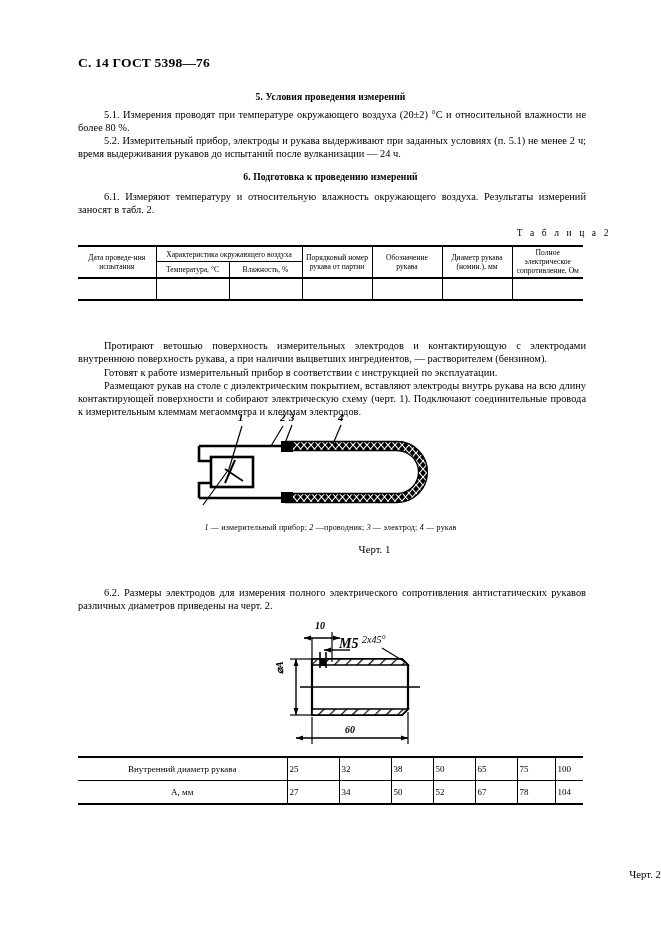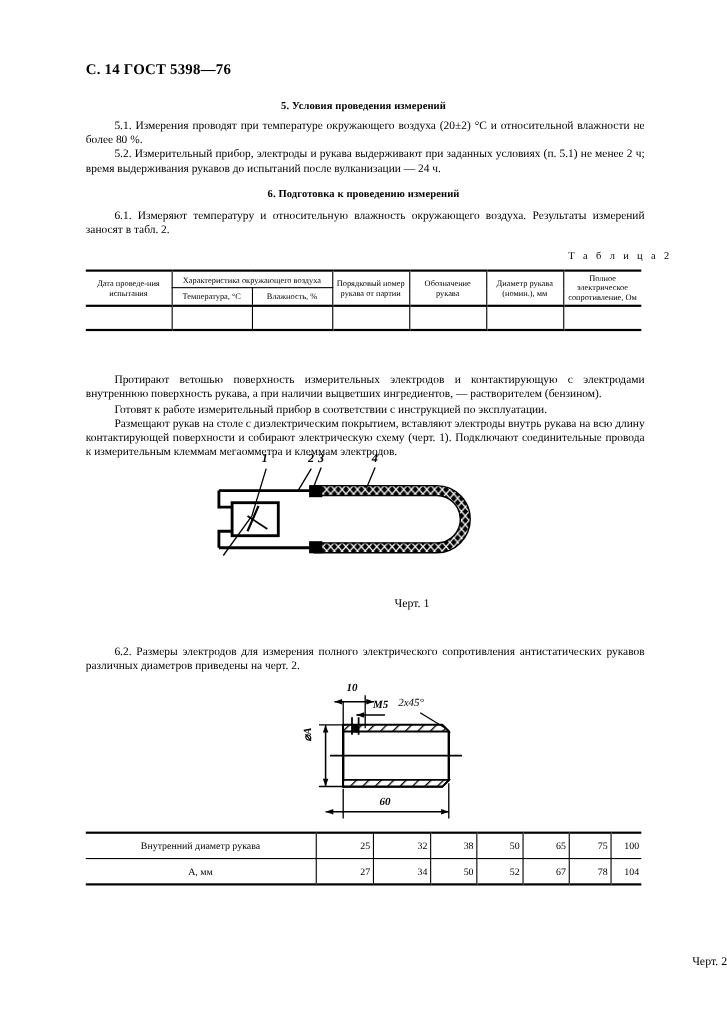--- a/index.html
+++ b/index.html
@@ -133,21 +133,21 @@
     position: absolute;
     left: 78px;
     top: 756px;
     width: 505px;
     border-collapse: collapse;
     table-layout: fixed;
   }
   .tbl3 td {
     border-left: 1px solid #000;
     border-right: 1px solid #000;
-    text-align: right;
+    text-align: left;
     vertical-align: middle;
     font-size: 9px;
     height: 22px;
     padding: 0 2px;
   }
   .tbl3 tr.r1 td { border-top: 2px solid #000; border-bottom: 1px solid #000; }
   .tbl3 tr.r2 td { border-bottom: 2px solid #000; }
   .tbl3 td.lbl { text-align: center; border-left: none; }
   .tbl3 td.last { border-right: none; }
 </style>
@@ -239,20 +239,23 @@
       <path d="M100 30 L107 12" stroke="#000" stroke-width="1.2" fill="none"></path>
       <path d="M148 31 L156 12" stroke="#000" stroke-width="1.2" fill="none"></path>
     </svg>
     
     <div style="position:absolute;left:53px;top:-2px;font-size:11px;font-style:italic;font-weight:bold;">1</div>
     <div style="position:absolute;left:95px;top:-2px;font-size:11px;font-style:italic;font-weight:bold;">2</div>
     <div style="position:absolute;left:104px;top:-2px;font-size:11px;font-style:italic;font-weight:bold;">3</div>
     <div style="position:absolute;left:153px;top:-2px;font-size:11px;font-style:italic;font-weight:bold;">4</div>
   </div>
 
+  <div class="fig-caption-legend" id="legend-1">
+    <span class="legend-num">1</span><span> — измерительный прибор; </span><span class="legend-num">2</span><span> —проводник; </span><span class="legend-num">3</span><span> — электрод; </span><span class="legend-num">4</span><span> — рукав</span>
+  </div>
   <div class="fig-caption" id="caption-1">Черт. 1</div>
 
   <div class="para" id="para-62">6.2. Размеры электродов для измерения полного электрического сопротивления антистатических рукавов различных диаметров приведены на черт. 2.</div>
 
   <div class="fig2-wrap">
     <svg width="200" height="140" viewBox="0 0 200 140">
       <defs>
         <pattern id="sectionhatch" width="8" height="8" patternUnits="userSpaceOnUse" patternTransform="rotate(45)">
           <rect width="8" height="8" fill="#fff"></rect>
           <line x1="0" y1="0" x2="0" y2="8" stroke="#000" stroke-width="2.4"></line>
@@ -289,21 +292,21 @@
       <line x1="28" y1="103" x2="52" y2="103" stroke="#000" stroke-width="1.2"></line>
 
       <line x1="34" y1="126" x2="146" y2="126" stroke="#000" stroke-width="1.4"></line>
       <path d="M34 126 l7 -2.5 v5 z" fill="#000"></path>
       <path d="M146 126 l-7 -2.5 v5 z" fill="#000"></path>
       <line x1="50" y1="105" x2="50" y2="132" stroke="#000" stroke-width="1.2"></line>
       <line x1="146" y1="100" x2="146" y2="132" stroke="#000" stroke-width="1.2"></line>
     </svg>
 
     <div style="position:absolute;left:53px;top:8px;font-size:10px;font-weight:bold;font-style:italic;">10</div>
-    <div style="position:absolute;left:77px;top:24px;font-size:10px;font-weight:bold;font-style:italic;">М5</div>
+    <div style="position:absolute;left:77px;top:24px;font-size:14px;font-weight:bold;font-style:italic;">М5</div>
     <div style="position:absolute;left:100px;top:22px;font-size:10px;font-weight:normal;font-style:italic;">2х45°</div>
     <div style="position:absolute;left:12px;top:62px;font-size:10px;font-weight:bold;font-style:italic;transform:rotate(-90deg);transform-origin:left top;">⌀А</div>
     <div style="position:absolute;left:83px;top:112px;font-size:10px;font-weight:bold;font-style:italic;">60</div>
   </div>
 
   <table class="tbl3">
     <colgroup>
       <col style="width:209px">
         <col style="width:52px">
         <col style="width:52px">

